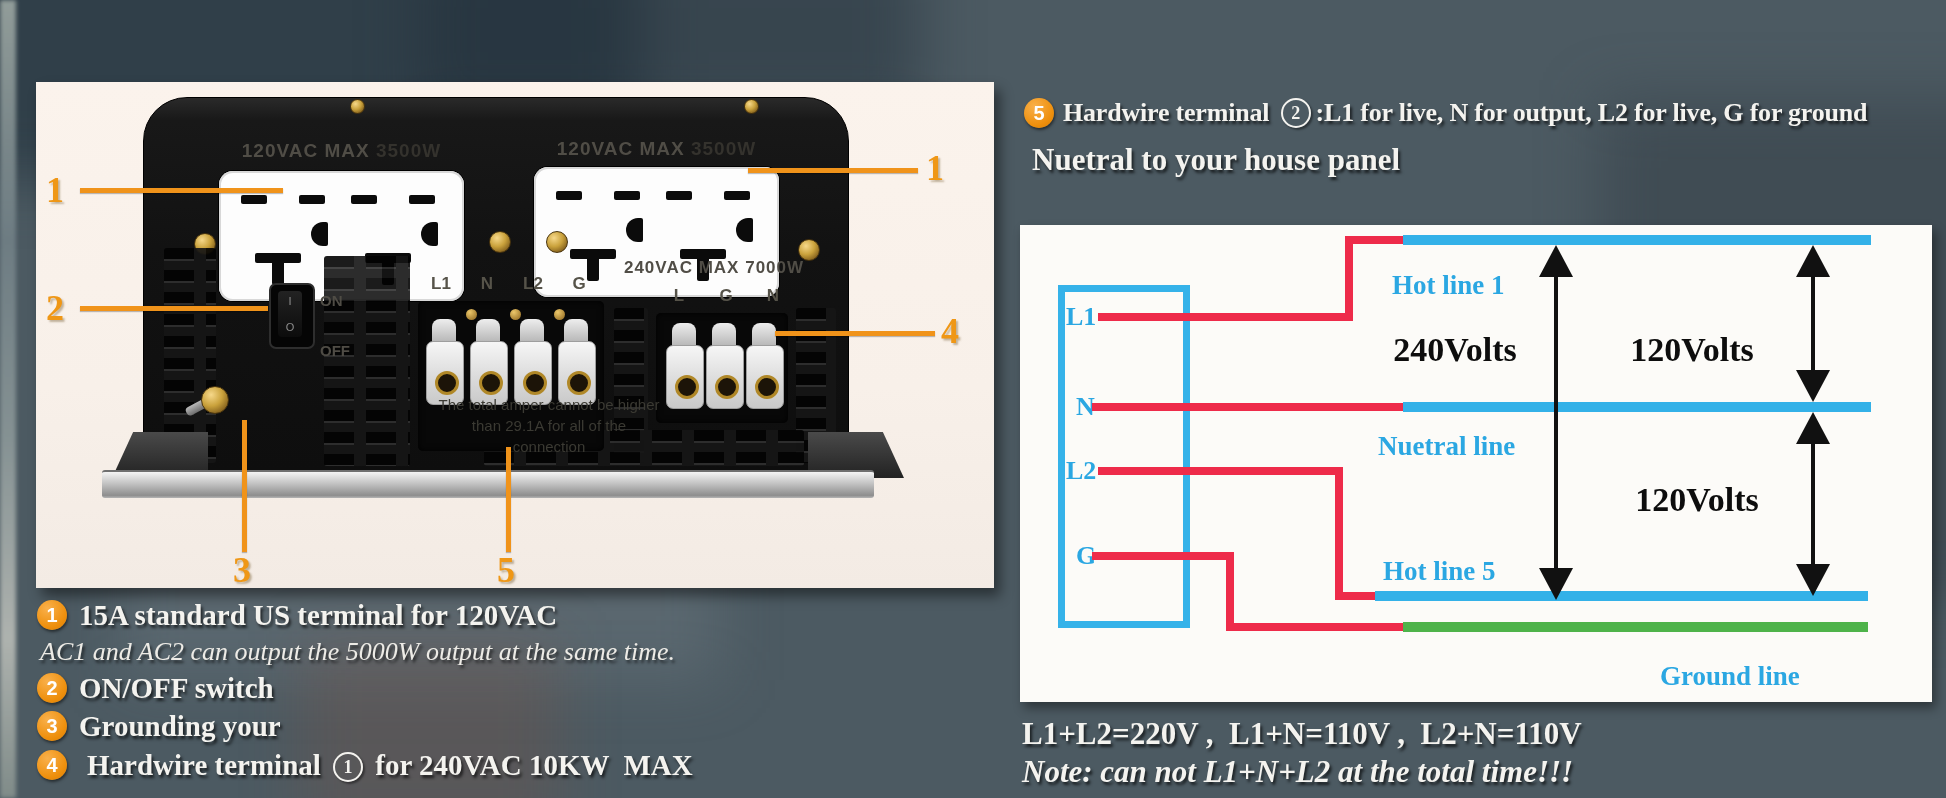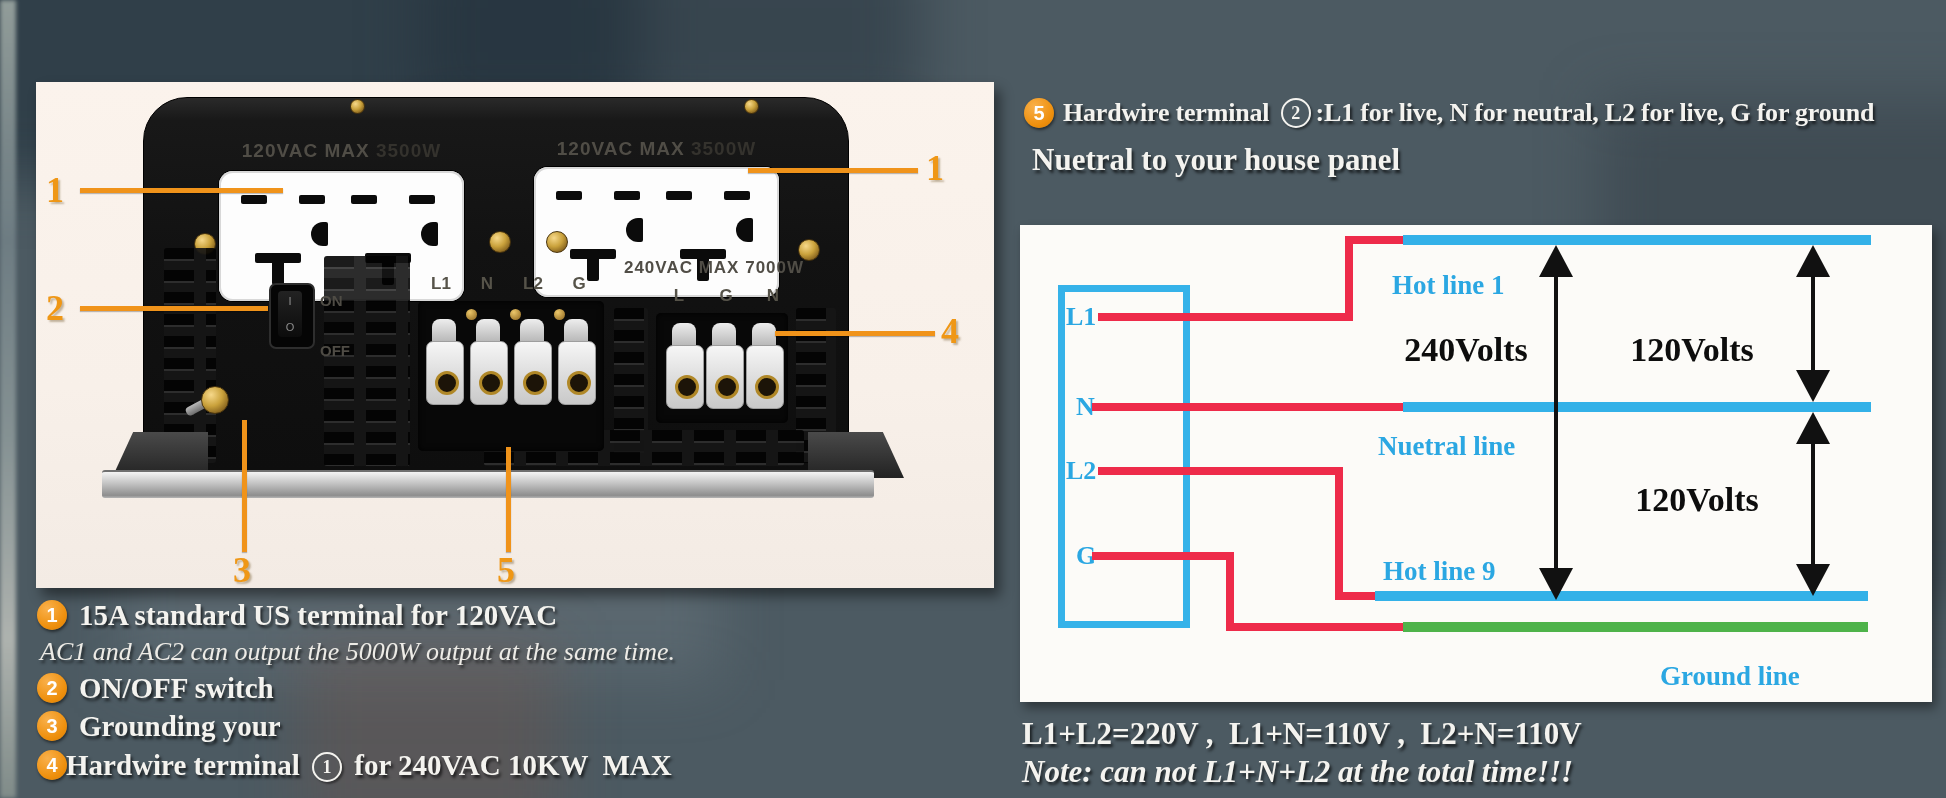--- a/index.html
+++ b/index.html
@@ -233,20 +233,24 @@
           <div class="cbody"></div>
           <div class="gold"></div>
         </div>
       <div class="conn" style="left:90px;top:10px;">
           <div class="cap"></div>
           <div class="cbody"></div>
           <div class="gold"></div>
         </div>
     </div>
 
+    <div class="warn" style="left:290px;top:296px;width:230px;">
+      <span>The total amper cannot be higher</span><br>
+      <span>than 29.1A for all of the connection</span>
+    </div>
 
     <div class="gwing" style="left:40px;top:300px;"></div>
     <div class="screw" style="left:57px;top:288px;width:26px;height:26px;"></div>
   </div>
 
   <div class="foot" style="left:76px;top:350px;clip-path:polygon(22% 0,100% 0,100% 100%,0 100%);"></div>
   <div class="foot" style="left:772px;top:350px;clip-path:polygon(0 0,78% 0,100% 100%,0 100%);"></div>
   <div class="flange"></div>
 </div>
 
@@ -273,24 +277,24 @@
 
 <div class="note-sub" style="left:40px;top:637px;">AC1 and AC2 can output the 5000W output at the same time.</div>
 
 <div class="badge" style="left:37px;top:673px;">2</div>
 <div class="note-text" style="left:79px;top:672px;">ON/OFF switch</div>
 
 <div class="badge" style="left:37px;top:711px;">3</div>
 <div class="note-text" style="left:79px;top:710px;">Grounding your</div>
 
 <div class="badge" style="left:37px;top:750px;">4</div>
-<div class="note-text" style="left:66px;top:749px;"><span>Hardwire terminal </span><span class="circ">1</span><span> for 240VAC 10KW  MAX</span></div>
+<div class="note-text" style="left:87px;top:749px;"><span>Hardwire terminal </span><span class="circ">1</span><span> for 240VAC 10KW  MAX</span></div>
 
 <div class="badge" style="left:1024px;top:98px;">5</div>
-<div class="rheader" style="left:1063px;top:97px;"><span>Hardwire terminal </span><span class="circ">2</span><span>:L1 for live, N for neutral, L2 for live, G for ground</span></div>
+<div class="rheader" style="left:1063px;top:97px;"><span>Hardwire terminal </span><span class="circ">2</span><span>:L1 for live, N for output, L2 for live, G for ground</span></div>
 <div class="rsub" style="left:1032px;top:142px;">Nuetral to your house panel</div>
 
 <div class="dpanel">
   <div class="bluebox"></div>
 
   <div class="dterm" style="left:46px;top:79px;">L1</div>
   <div class="dterm" style="left:56px;top:169px;">N</div>
   <div class="dterm" style="left:46px;top:233px;">L2</div>
   <div class="dterm" style="left:56px;top:318px;">G</div>
 
@@ -316,22 +320,22 @@
 
   <div class="aline" style="left:791px;top:24px;height:145px;"></div>
   <div class="ahead up" style="left:776px;top:20px;"></div>
   <div class="ahead down" style="left:776px;top:145px;"></div>
 
   <div class="aline" style="left:791px;top:195px;height:168px;"></div>
   <div class="ahead up" style="left:776px;top:187px;"></div>
   <div class="ahead down" style="left:776px;top:339px;"></div>
 
   <div class="dlab" style="left:372px;top:46px;">Hot line 1</div>
-  <div class="volts" style="left:346px;top:106px;">240Volts</div>
+  <div class="volts" style="left:335px;top:106px;">240Volts</div>
   <div class="volts" style="left:572px;top:106px;">120Volts</div>
   <div class="dlab" style="left:358px;top:207px;">Nuetral line</div>
   <div class="volts" style="left:577px;top:256px;">120Volts</div>
-  <div class="dlab" style="left:363px;top:332px;">Hot line 9</div>
+  <div class="dlab" style="left:363px;top:332px;">Hot line 5</div>
   <div class="dlab" style="left:640px;top:437px;">Ground line</div>
 </div>
 
 <div class="rfoot" style="left:1022px;top:716px;">L1+L2=220V ,  L1+N=110V ,  L2+N=110V</div>
 <div class="rfoot it" style="left:1022px;top:754px;">Note: can not L1+N+L2 at the total time!!!</div>
 
 </body></html>

